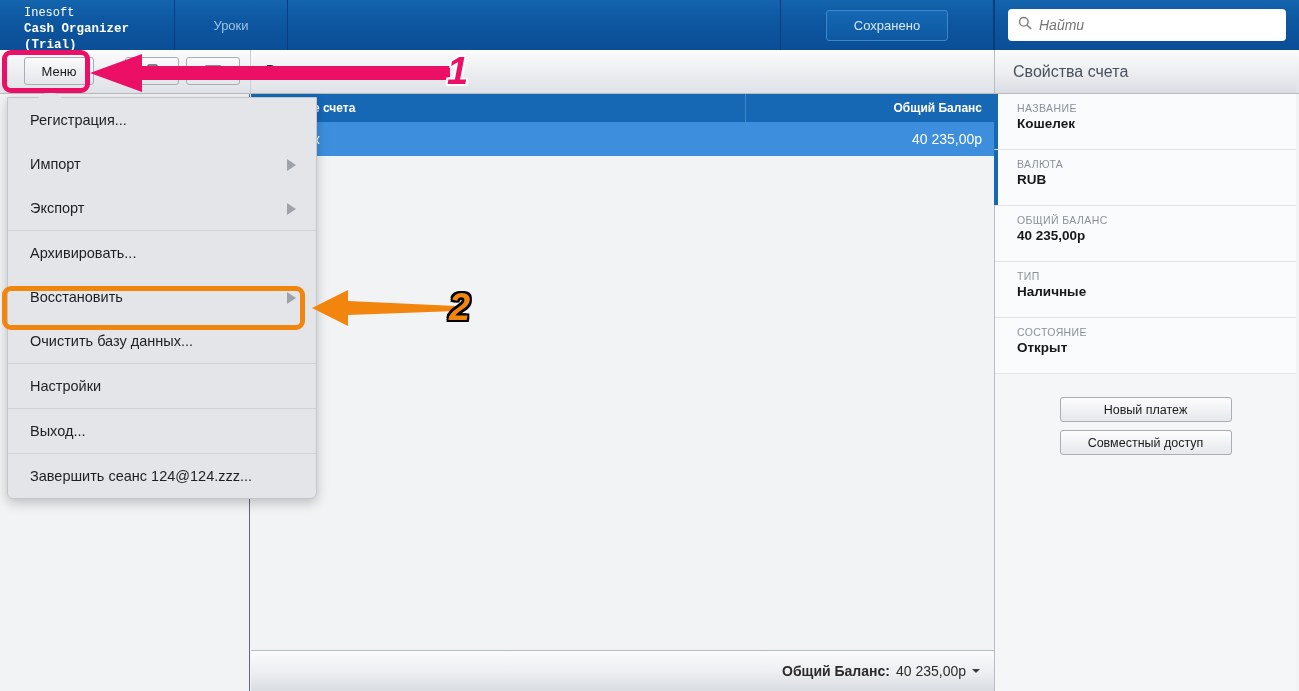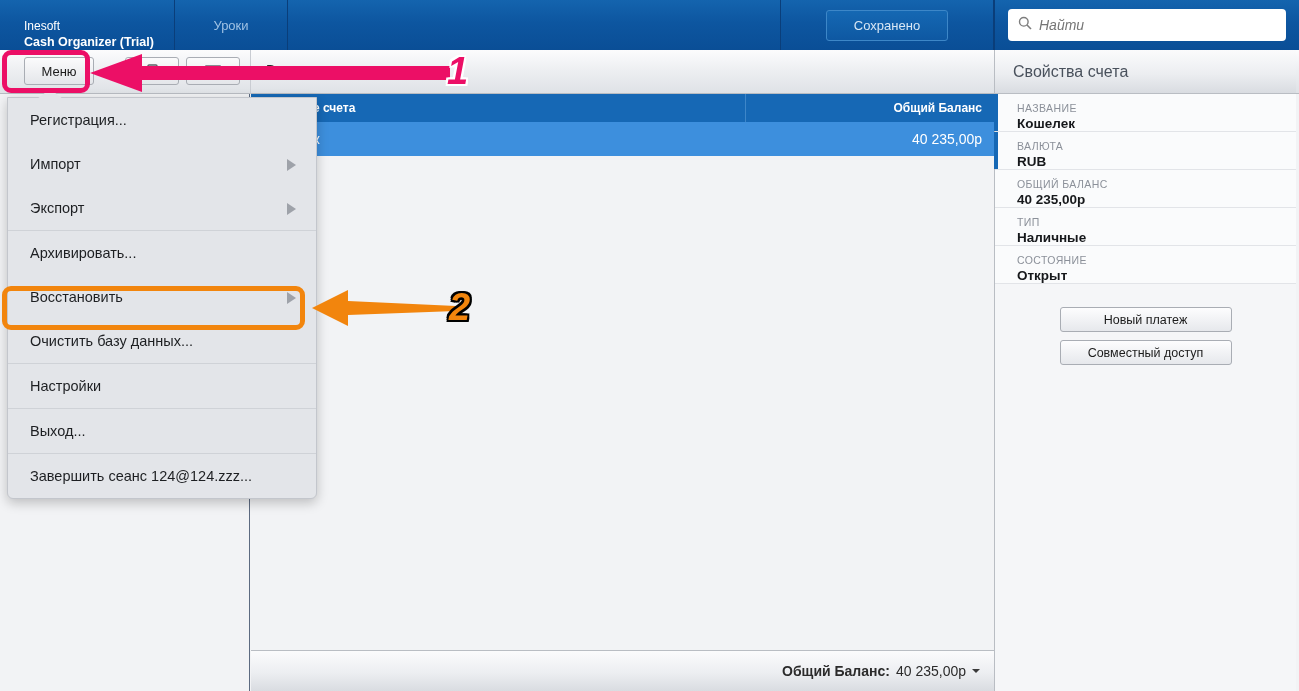--- a/index.html
+++ b/index.html
@@ -12,21 +12,21 @@
   }
 
   
   .header {
     position:absolute; left:0; top:0; width:1299px; height:50px;
     background:linear-gradient(to bottom,#1464ae 0%,#0d56a0 45%,#0a4e96 100%);
     display:flex; align-items:stretch;
   }
   .hdr-brand {
     width:174px; padding:5px 0 0 24px; color:#ffffff;
-    display:flex; flex-direction:column; justify-content:flex-end;
+    display:flex; flex-direction:column; justify-content:space-between;font-family:Liberation Mono, monospace;
   }
   .hdr-brand .b1 { font-size:12px; line-height:16px; color:#ffffff; }
   .hdr-brand .b2 { font-size:12.5px; line-height:16px; font-weight:bold; color:#ffffff; }
   .vsep { width:1px; background:#0a3e7a; }
   .hdr-lessons {
     width:112px; display:flex; align-items:center; justify-content:center;
     color:#9fc2e4; font-size:13px; cursor:pointer;
   }
   .hdr-mid { flex:1; }
   .hdr-saved-wrap {
@@ -145,21 +145,21 @@
     background:#f5f6f8; border-left:1px solid #b9bdc3;
   }
   .rp-title {
     height:44px; background:linear-gradient(to bottom,#fbfbfc 0%,#eceef1 55%,#d9dce1 100%);
     border-bottom:1px solid #b9bdc3;
     display:flex; align-items:center; padding-left:18px;
     font-size:16px; color:#49515c;
   }
   .rp-list { background:#fafbfc; }
   .rp-item {
-    border-bottom:1px solid #e2e4e8; padding:8px 0 0 22px; position:relative;
+    border-bottom:1px solid #e2e4e8; padding:8px 0 18px 22px; position:relative;
   }
   .rp-item.sel::before {
     content:''; position:absolute; left:-1px; top:0; width:4px; height:100%;
     background:#1668b5;
   }
   .rp-k { font-size:10.5px; color:#8b9099; letter-spacing:.4px; text-transform:uppercase; }
   .rp-v { font-size:13.5px; color:#16181b; font-weight:bold; margin-top:2px; }
   .rp-actions { padding-top:23px; display:flex; flex-direction:column; align-items:center; gap:8px; }
   .rp-btn {
     width:172px; height:25px; border:1px solid #a9adb4; border-radius:3px;

